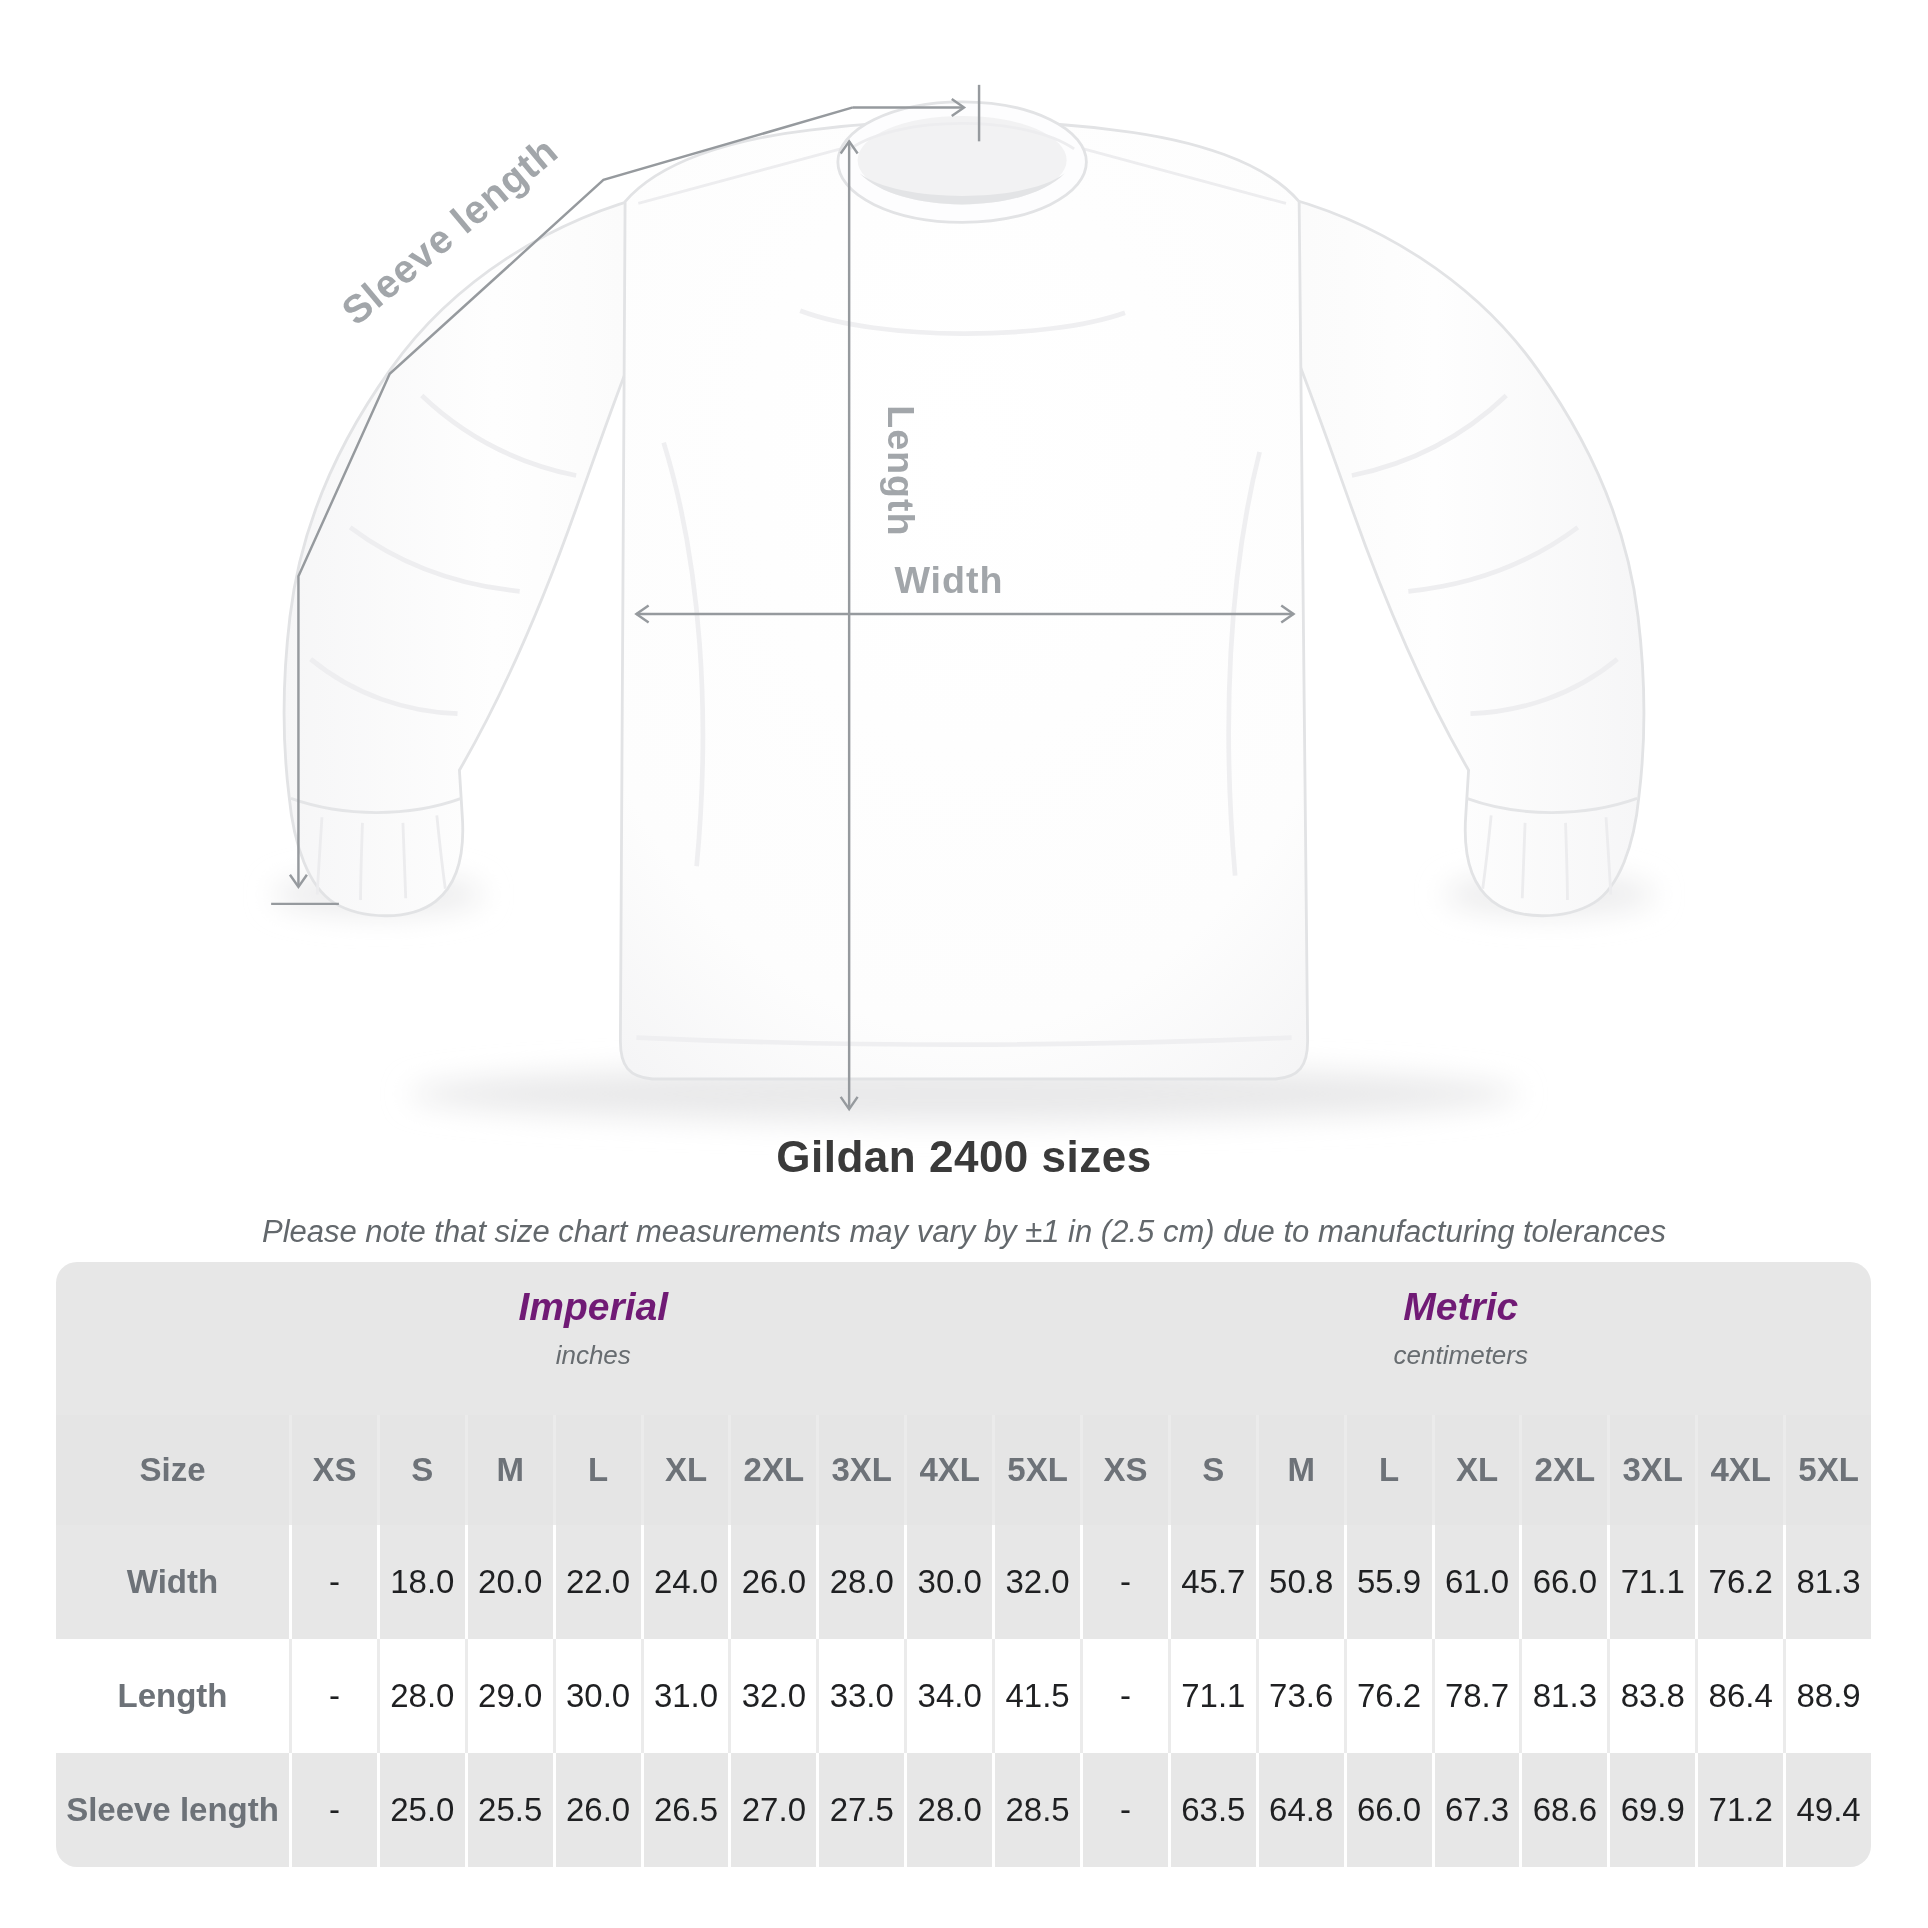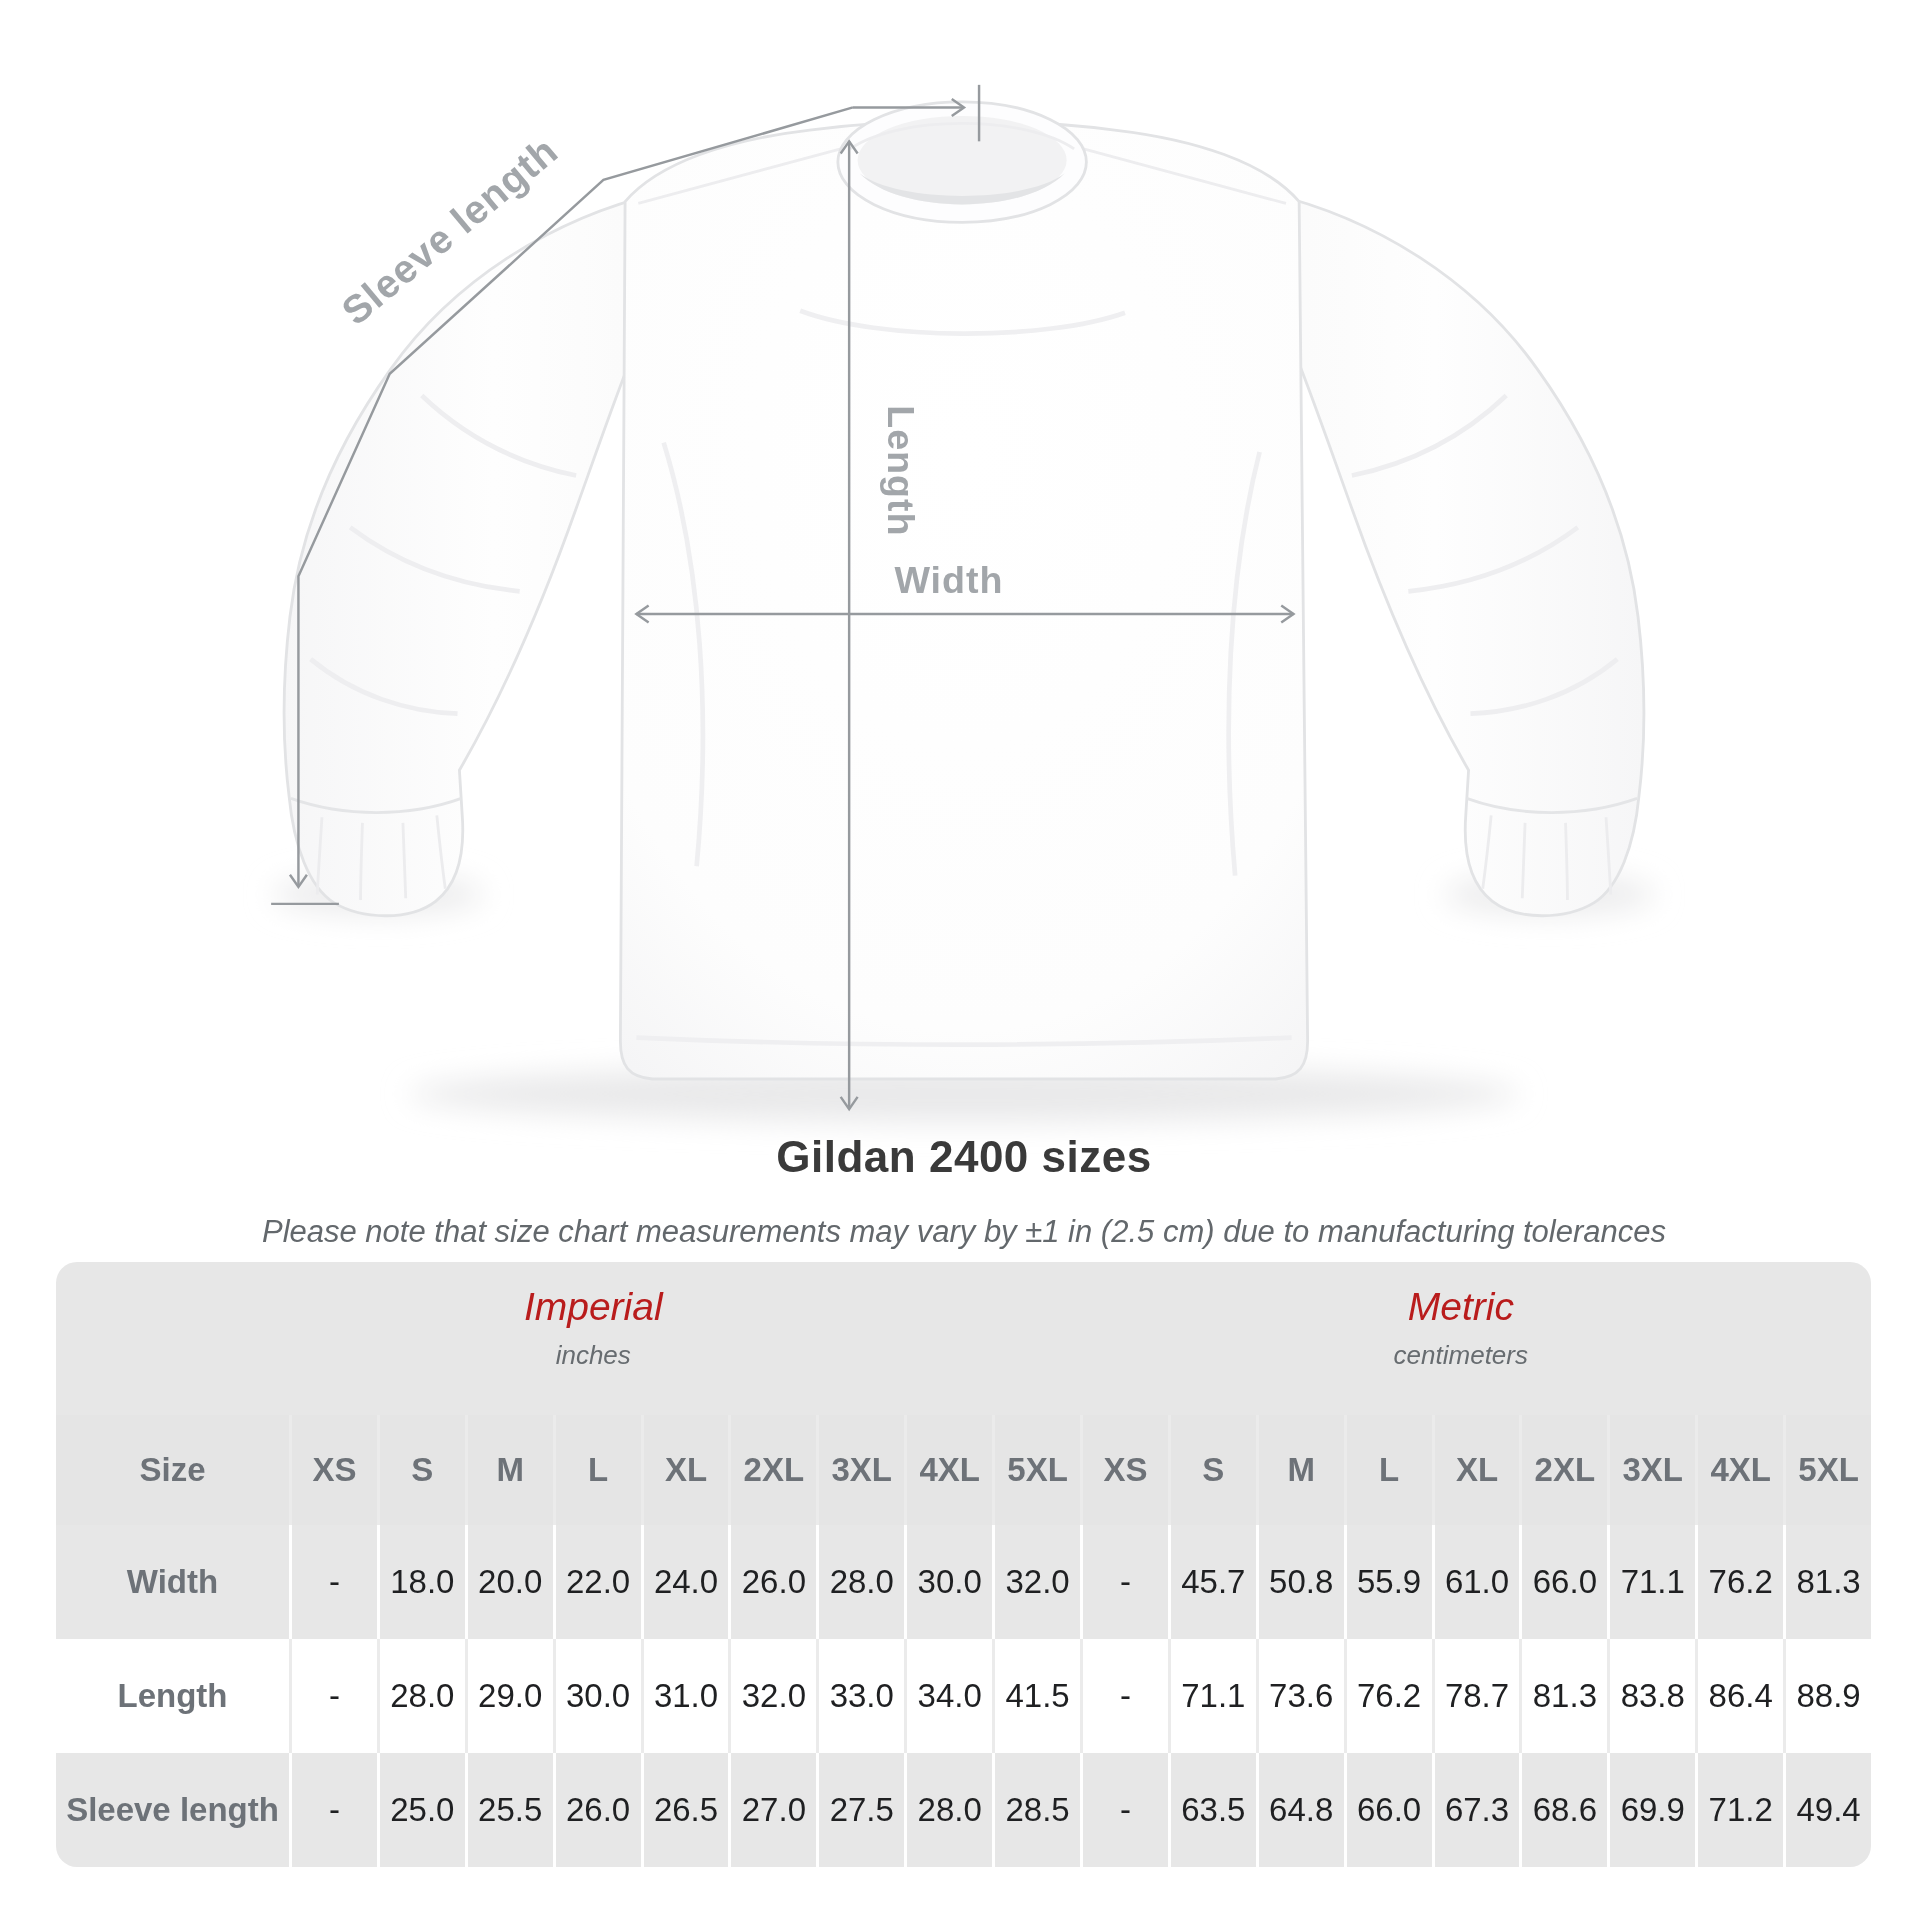--- a/index.html
+++ b/index.html
@@ -24,21 +24,21 @@
     --col1:233px; --band:#e7e7e7; --headtxt:#6d7278; --valtxt:#1f2022;
   }
   .band {
     position:relative; height:153px; background:var(--band);
     border-radius:21px 21px 0 0;
   }
   .group { position:absolute; top:0; transform:translateX(-50%); text-align:center; }
   .group-imperial { left:29.6%; }
   .group-metric   { left:77.4%; }
   .group-label {
-    margin-top:22.6px; font-size:39px; font-weight:normal; font-style:italic; color:#b91c1c;
+    margin-top:22.6px; font-size:39px; font-weight:bold; font-style:italic; color:#701a75;
   }
   .group-unit { margin-top:11.3px; font-size:26px; font-style:italic; color:#676c70; }
 
   .trow {
     display:grid; grid-template-columns:var(--col1) repeat(18,1fr);
     align-items:stretch;
   }
   .trow > div {
     display:flex; align-items:center; justify-content:center;
     overflow:hidden; white-space:nowrap;

